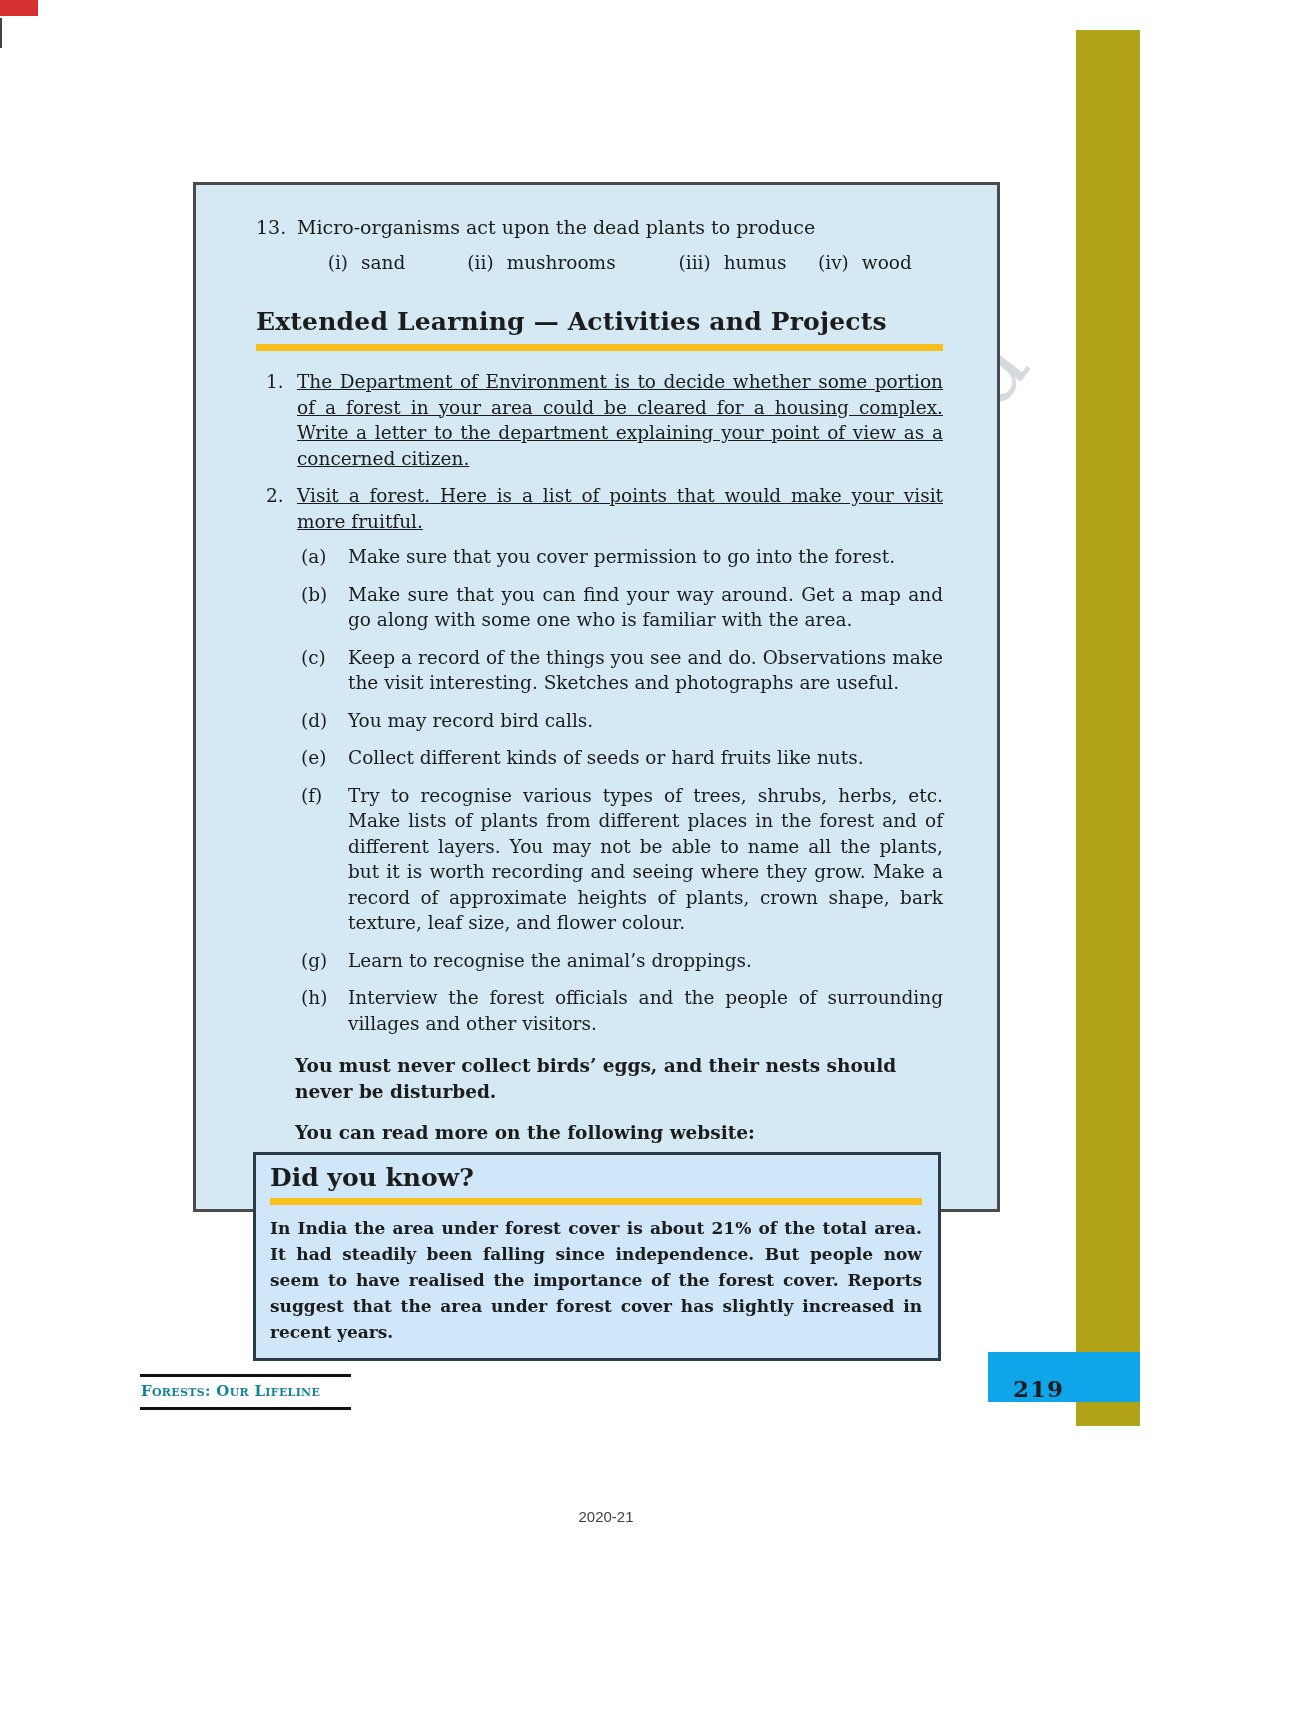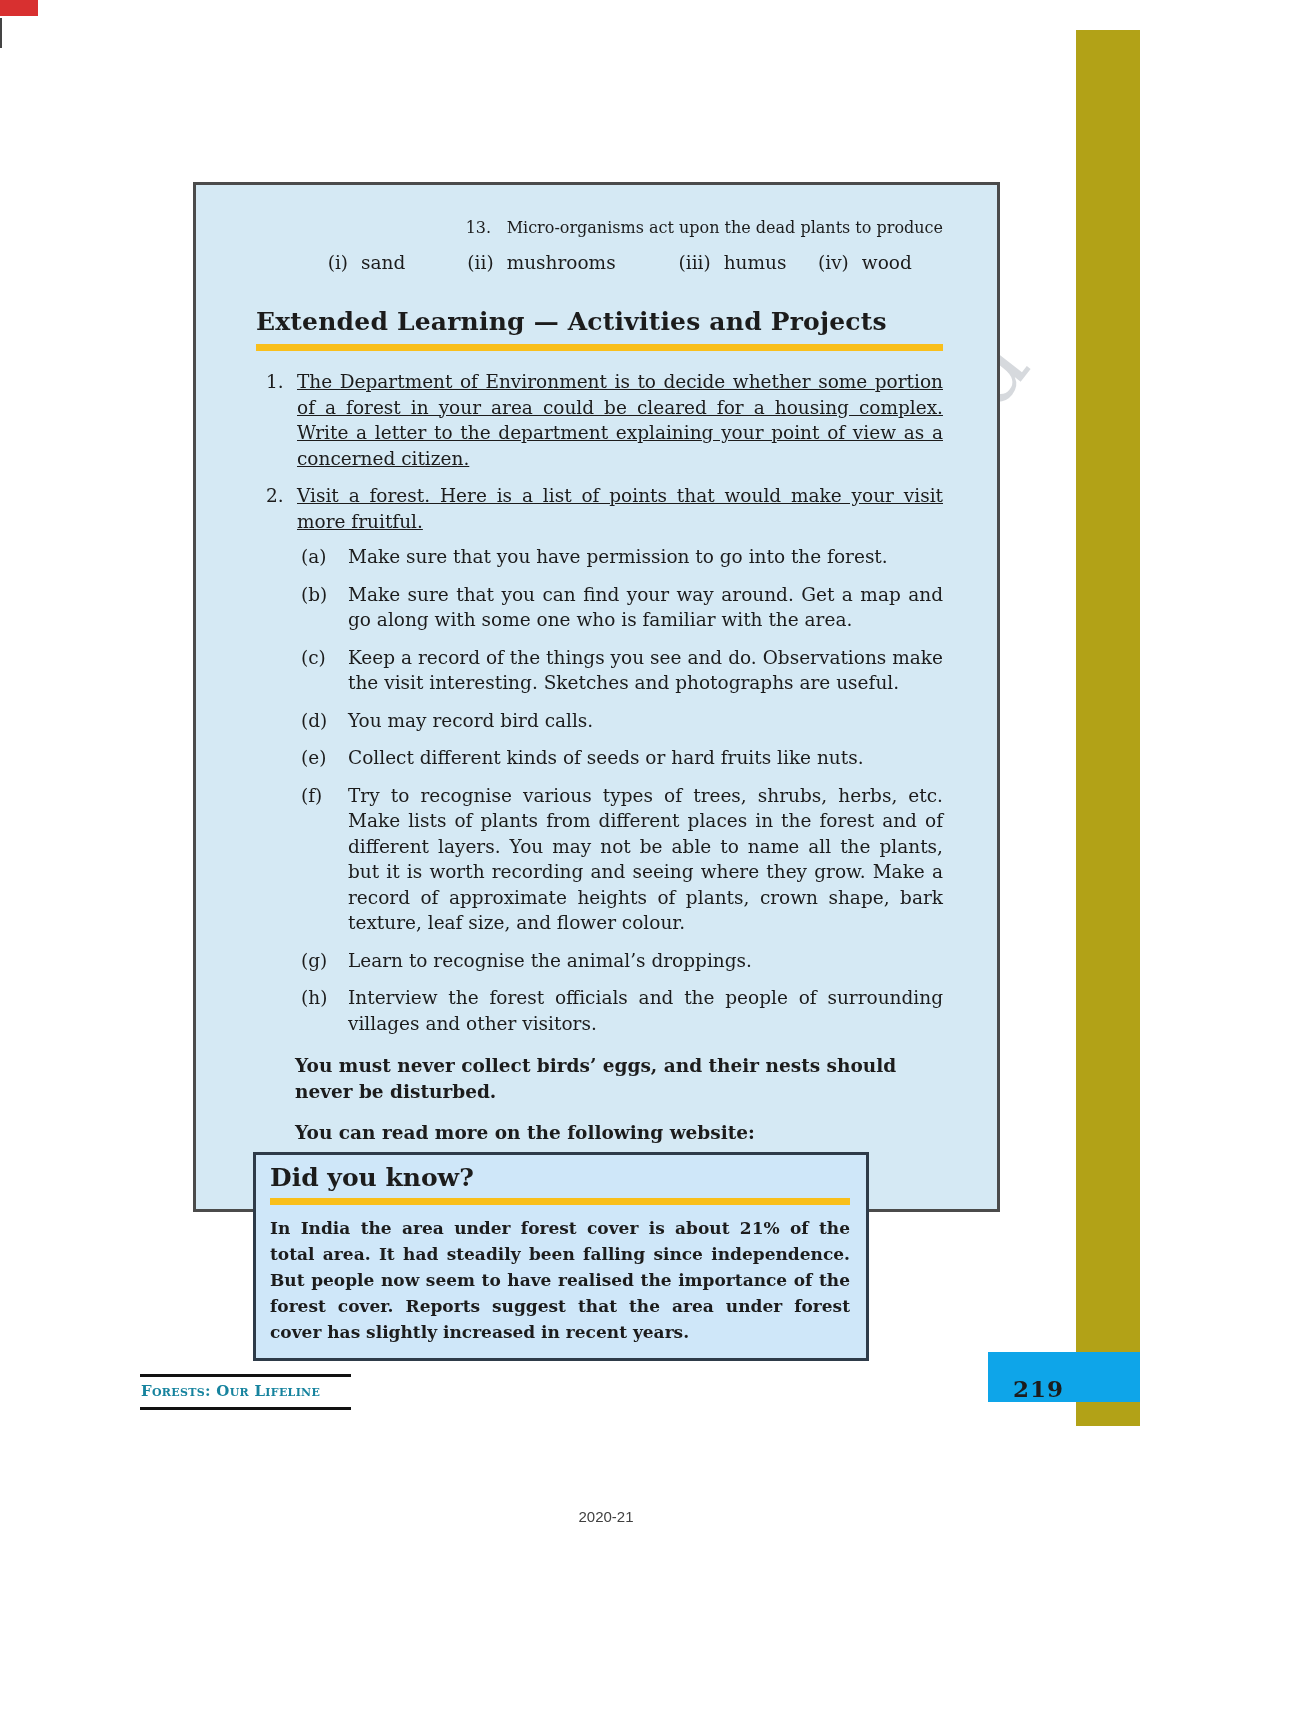--- a/index.html
+++ b/index.html
@@ -20,42 +20,42 @@
     transform:rotate(-52deg); color:rgba(120,130,142,0.30);
     font-size:92px; letter-spacing:4px; line-height:1.7; pointer-events:none; white-space:nowrap;
   }
 
   
   .main-box {
     position:absolute; left:193px; top:182px; width:807px; min-height:898px;
     background:#d5e9f4; border:3px solid #4b4b4b;
     padding:30px 54px 24px 60px;
   }
-  .q-row { display:flex; font-size:16px; line-height:25px;justify-content:flex-end; }
+  .q-row { display:flex; font-size:19px; line-height:25px; }
   .q-num { width:41px; flex:none; }
   .options-row { display:flex; margin:10px 0 0 41px; font-size:18.5px; line-height:25px; }
   .opt { white-space:nowrap;text-align:center; }
   .opt-0 { width:139px; } .opt-1 { width:211px; } .opt-2 { width:171px; }
   .opt-label { display:inline-block; margin-right:13px; }
   .el-title { font-size:25px; font-weight:bold; margin-top:32px; letter-spacing:0.2px; }
   .yellow-bar { height:7px; background:#f9bf1b; margin:8px 0 18px 0; }
   .num-item { display:flex; font-size:18.5px; line-height:25.5px; margin:0 0 12px 10px; }
   .num-item .num { width:31px; flex:none; }
   .num-item .txt { flex:1; text-align:justify;text-decoration:underline; }
   .item2 { margin-bottom:10px; }
   .sub-item { display:flex; font-size:18.5px; line-height:25.5px; margin:0 0 12px 45px; }
   .sub-item .lbl { width:47px; flex:none; }
   .sub-item .txt { flex:1; text-align:justify; }
   .bold-note { font-weight:bold; font-size:18.5px; line-height:25.5px; margin:17px 0 0 39px; }
   .site-label { font-weight:bold; font-size:18.5px; line-height:25.5px; margin:16px 0 0 39px; }
   .site-url { font-style:italic; font-size:18.5px; line-height:25.5px; margin:14px 0 0 39px; }
 
   
   .dyk-box {
-    position:absolute; left:253px; top:1152px; width:616px;
+    position:absolute; left:253px; top:1152px; width:688px;
     background:#cfe7f9; border:3px solid #2e3b49;
     padding:8px 16px 13px 14px;
   }
   .dyk-title { font-size:25px; font-weight:bold; }
   .dyk-box .yellow-bar { margin:6px 0 10px 0; }
   .dyk-text { font-size:17px; line-height:26px; text-align:justify;font-weight:bold; }
 
   
   .footer-left { position:absolute; left:140px; top:1374px; width:211px; }
   .fline { border-top:3px solid #111; }
@@ -117,21 +117,21 @@
       <span class="txt">The Department of Environment is to decide whether some portion of a forest in your area could be cleared for a housing complex. Write a letter to the department explaining your point of view as a concerned citizen.</span>
     </div>
 
     <div class="num-item item2">
       <span class="num">2.</span>
       <span class="txt">Visit a forest. Here is a list of points that would make your visit more fruitful.</span>
     </div>
 
     <div class="sub-item">
       <span class="lbl">(a)</span>
-      <span class="txt">Make sure that you have permission to go into the forest.</span>
+      <span class="txt">Make sure that you cover permission to go into the forest.</span>
     </div>
     <div class="sub-item">
       <span class="lbl">(b)</span>
       <span class="txt">Make sure that you can find your way around. Get a map and go along with some one who is familiar with the area.</span>
     </div>
     <div class="sub-item">
       <span class="lbl">(c)</span>
       <span class="txt">Keep a record of the things you see and do. Observations make the visit interesting. Sketches and photographs are useful.</span>
     </div>
     <div class="sub-item">

